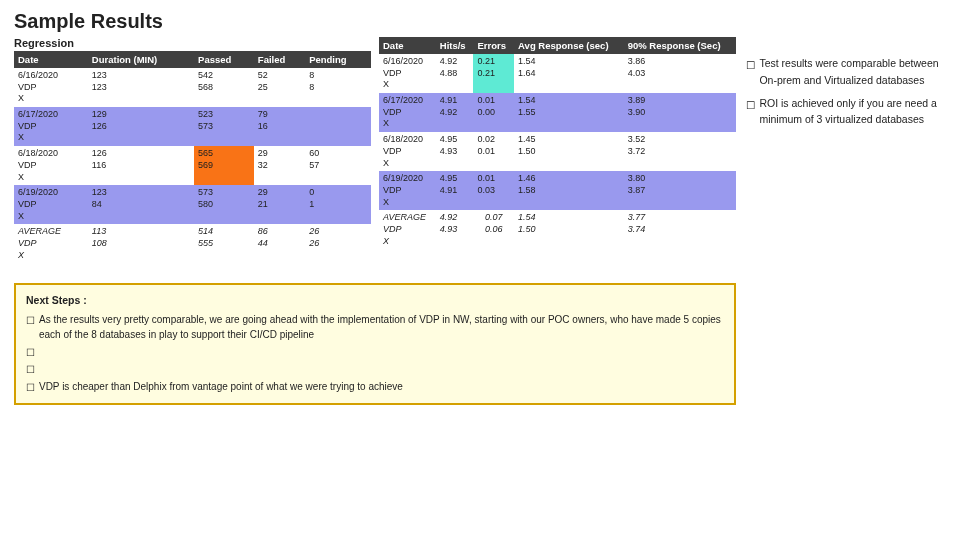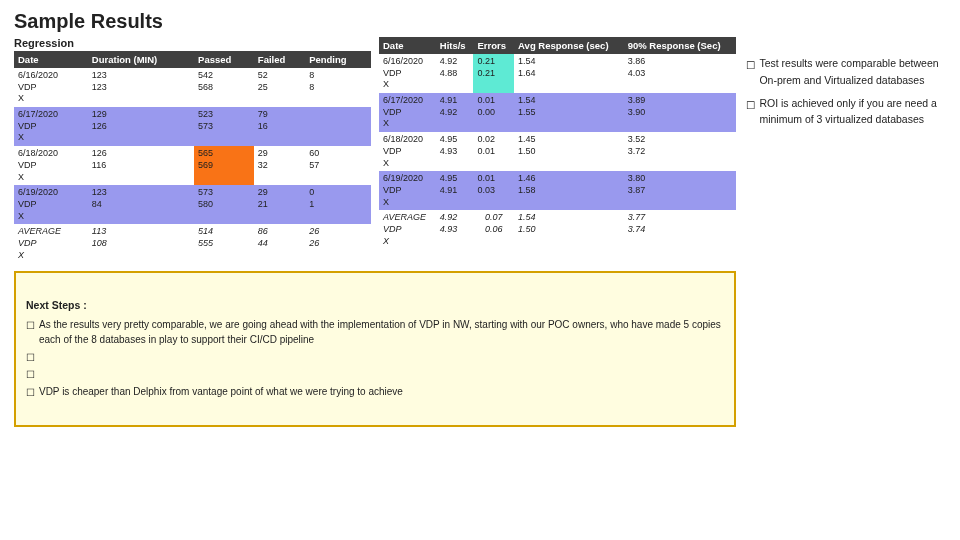--- a/index.html
+++ b/index.html
@@ -27,21 +27,21 @@
     }
     .sections-row {
       display: flex;
       gap: 10px;
       flex: 1;
     }
     .left-section {
       flex: 1;
       display: flex;
       flex-direction: column;
-      gap: 0;
+      gap: 12px;
     }
     .section-label {
       font-size: 11px;
       font-weight: bold;
       margin-bottom: 2px;
       color: #222;
     }
     table {
       border-collapse: collapse;
       width: 100%;
@@ -83,21 +83,21 @@
       gap: 4px;
       margin-bottom: 6px;
     }
     .right-panel .bullet .cb {
       margin-top: 2px;
       flex-shrink: 0;
     }
     .next-steps-box {
       border: 2px solid #d4a000;
       background: #fffde0;
-      padding: 24px 10px;
+      padding: 7px 10px;
       margin-top: 8px;
       font-size: 10px;
       line-height: 1.55;
     }
     .next-steps-box .title {
       font-weight: bold;
       font-size: 10.5px;
       margin-bottom: 3px;
     }
     .next-steps-box .ns-item {

